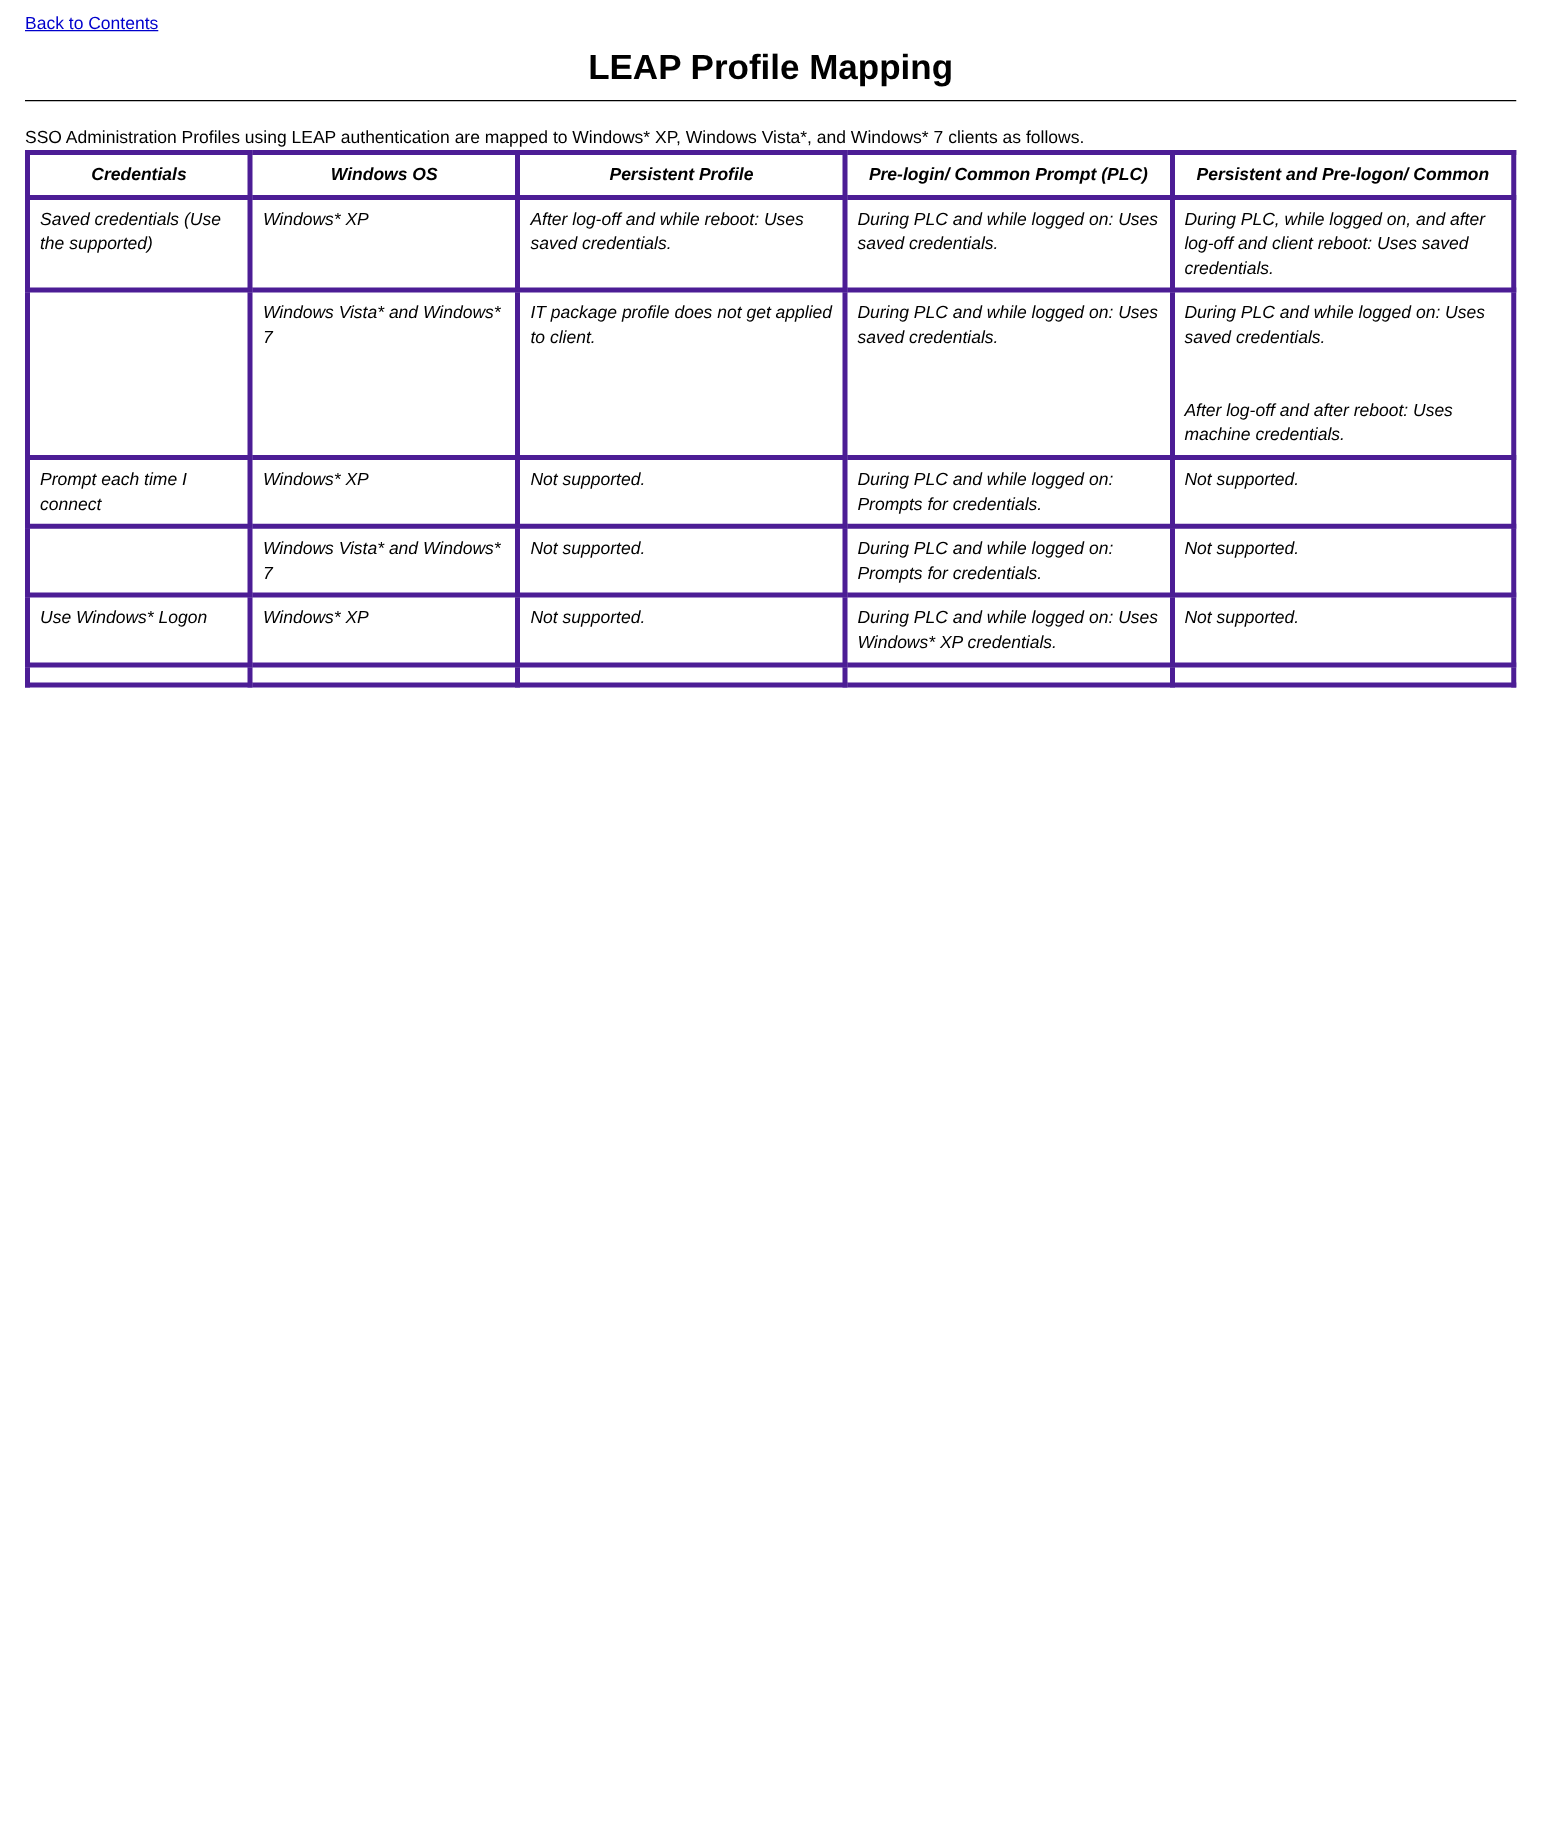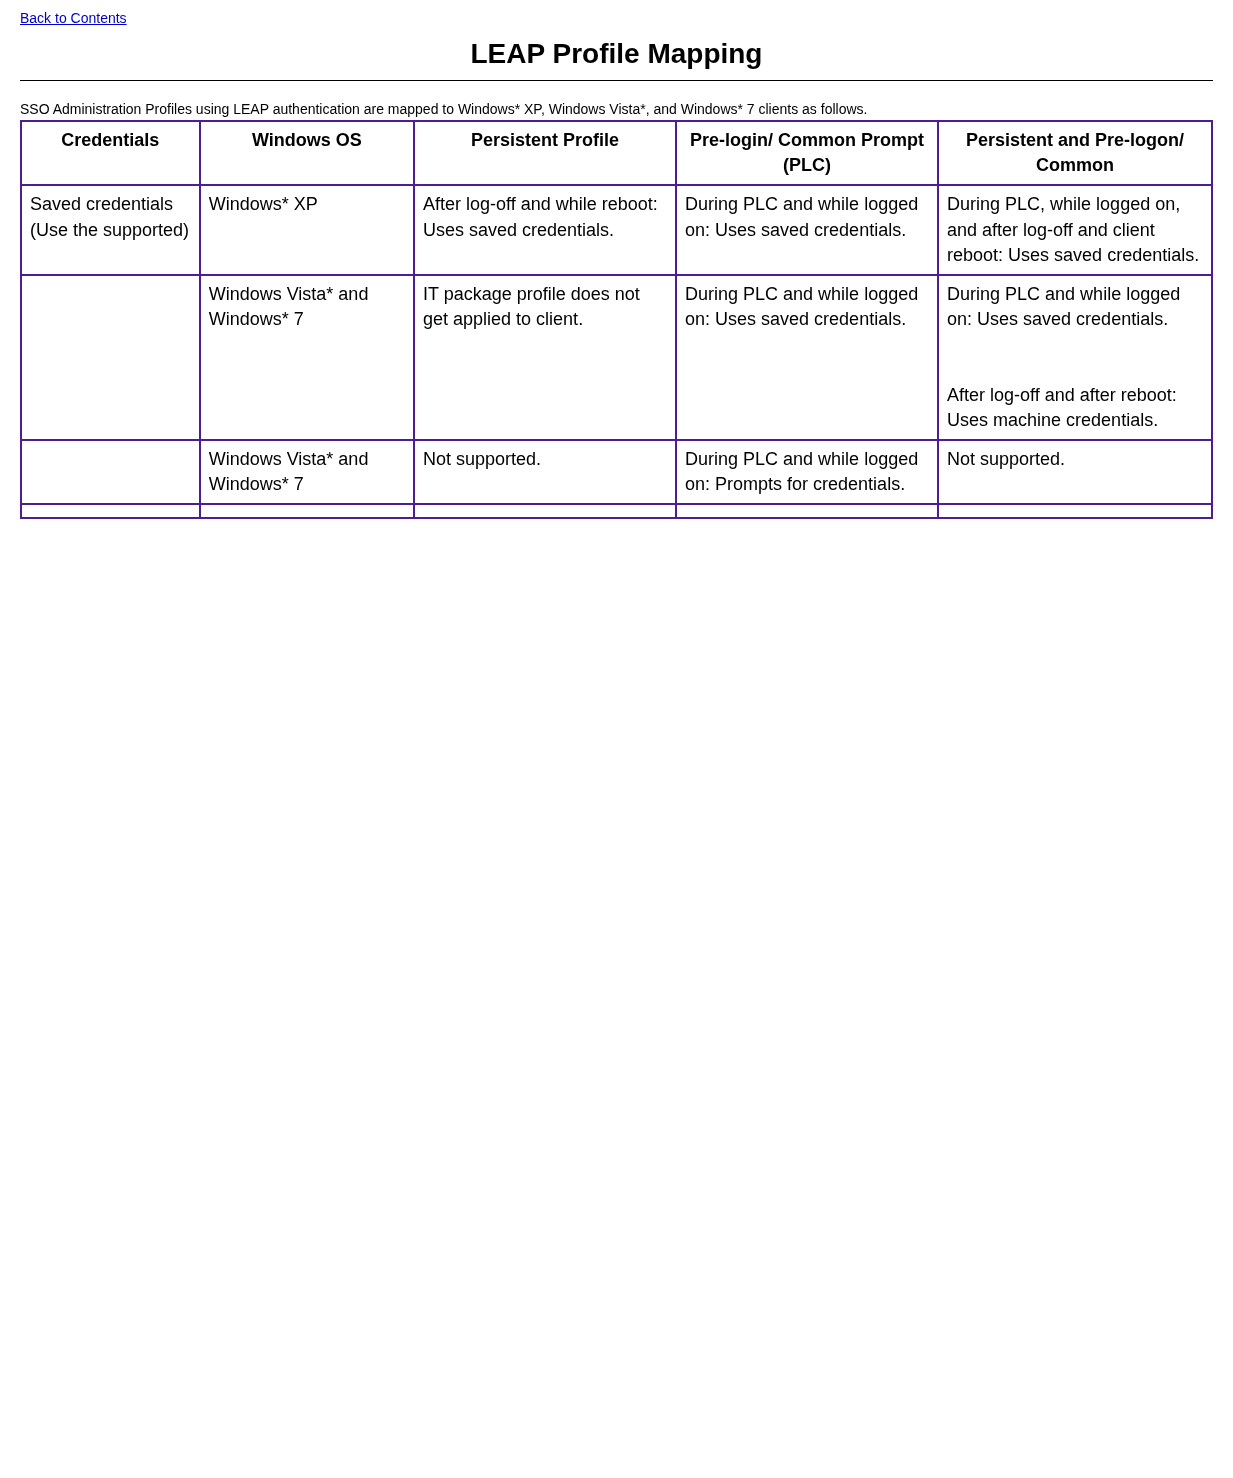--- a/index.html
+++ b/index.html
@@ -37,25 +37,26 @@
     .intro-text {
       font-size: 14px;
       line-height: 1.5;
     }
     table {
       border-collapse: collapse;
       width: 100%;
       table-layout: fixed;
     }
     th, td {
-      border: 2px solid #4c1d95;
+      border: 4px solid #4c1d95;
       padding: 6px 8px;
       vertical-align: top;
-      font-size: 18px;
+      font-size: 14px;
       line-height: 1.4;
+      font-style: italic;
     }
     th {
       font-weight: bold;
       background: #fff;
     }
     col.col1 { width: 15%; }
     col.col2 { width: 18%; }
     col.col3 { width: 22%; }
     col.col4 { width: 22%; }
     col.col5 { width: 23%; }
@@ -99,24 +100,38 @@
         <td>During PLC, while logged on, and after log-off and client reboot: Uses saved credentials.</td>
       </tr>
       <tr>
         <td></td>
         <td>Windows Vista* and Windows* 7</td>
         <td>IT package profile does not get applied to client.</td>
         <td>During PLC and while logged on: Uses saved credentials.</td>
         <td>During PLC and while logged on: Uses saved credentials.<br><br><br>After log-off and after reboot: Uses machine credentials.</td>
       </tr>
       <tr>
+        <td>Prompt each time I connect</td>
+        <td>Windows* XP</td>
+        <td>Not supported.</td>
+        <td>During PLC and while logged on: Prompts for credentials.</td>
+        <td>Not supported.</td>
+      </tr>
+      <tr>
         <td></td>
         <td>Windows Vista* and Windows* 7</td>
         <td>Not supported.</td>
         <td>During PLC and while logged on: Prompts for credentials.</td>
+        <td>Not supported.</td>
+      </tr>
+      <tr>
+        <td>Use Windows* Logon</td>
+        <td>Windows* XP</td>
+        <td>Not supported.</td>
+        <td>During PLC and while logged on: Uses Windows* XP credentials.</td>
         <td>Not supported.</td>
       </tr>
       <tr>
         <td></td>
         <td></td>
         <td></td>
         <td></td>
         <td></td>
       </tr>
     </tbody>

